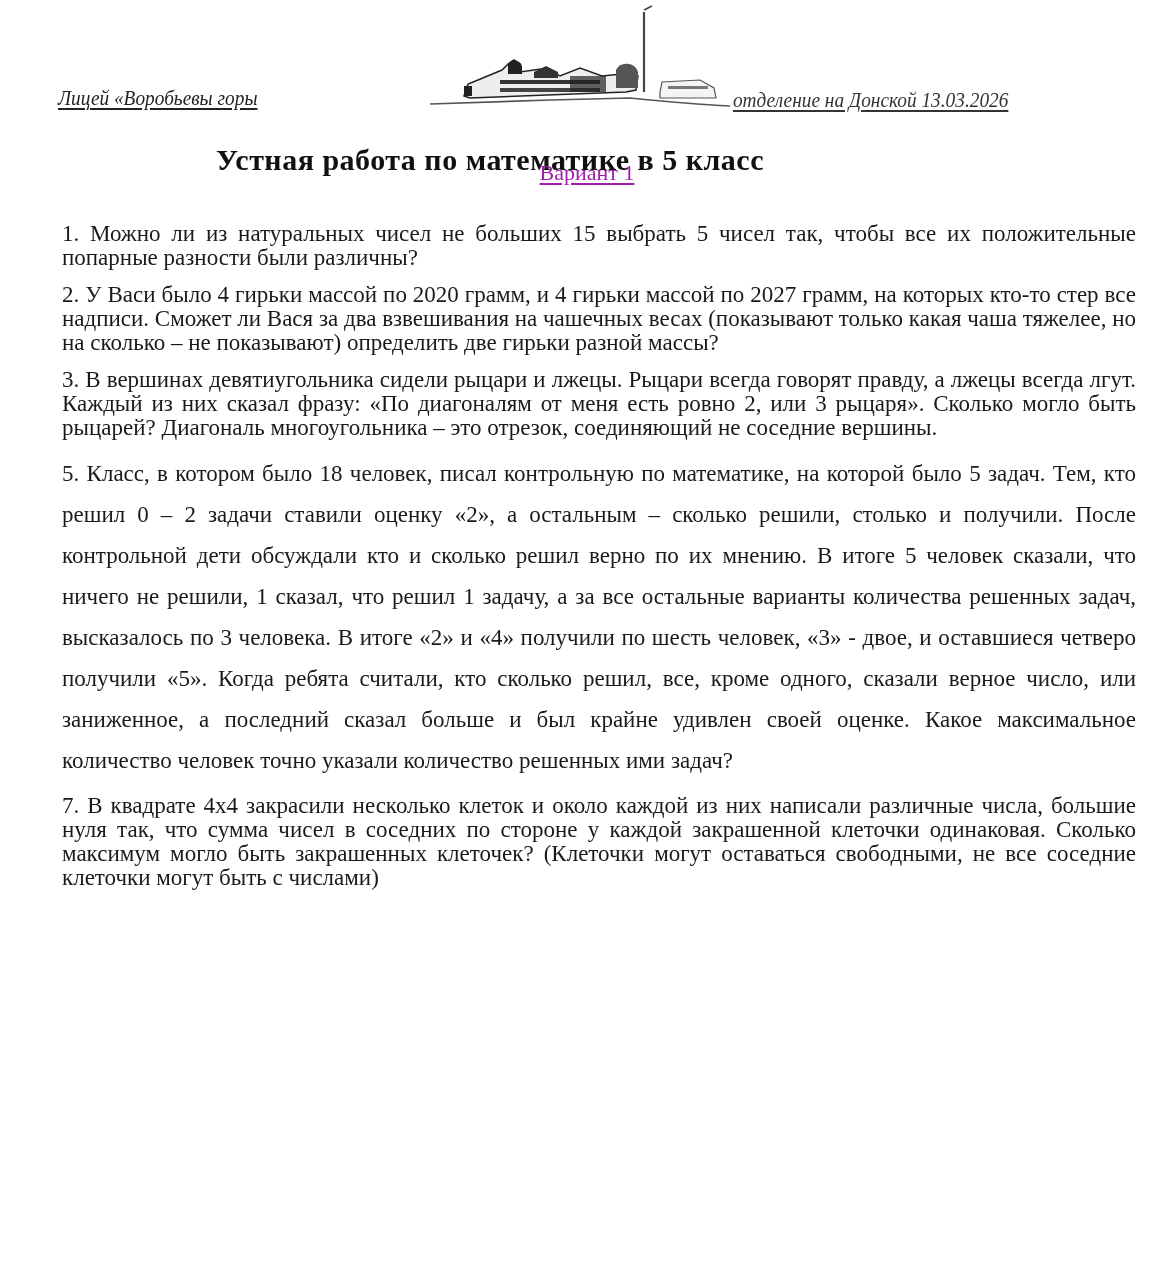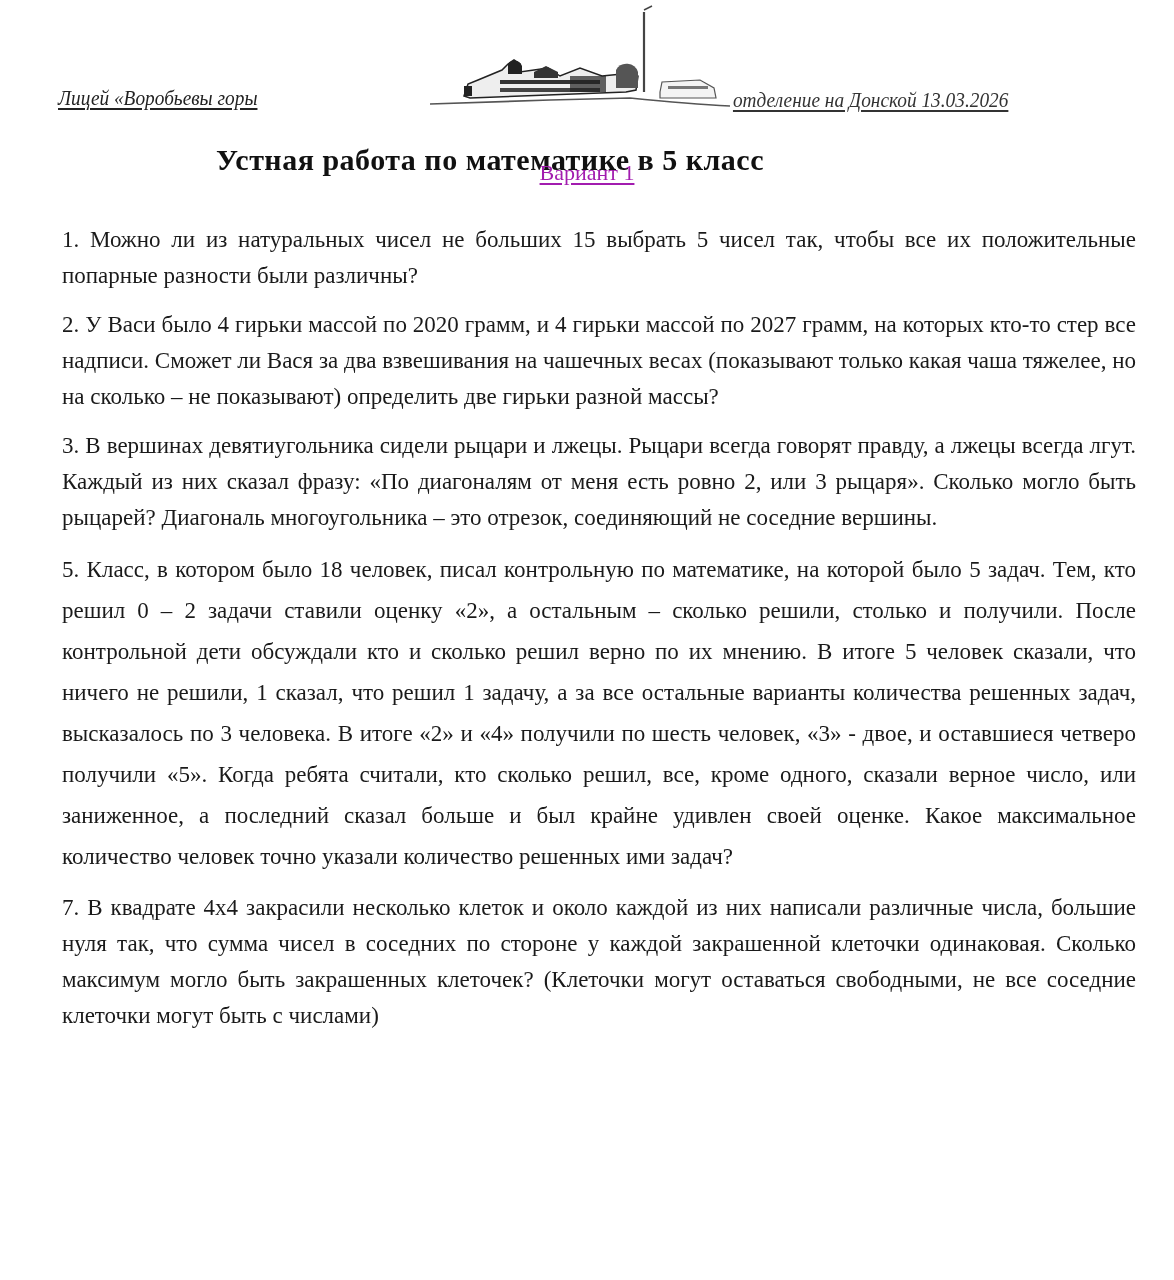--- a/index.html
+++ b/index.html
@@ -29,21 +29,21 @@
   }
   .subtitle {
     position: absolute; left: 0; width: 1174px; top: 160px; text-align: center;
     font-size: 22px; color: #a21caf;
   }
   .subtitle span { text-decoration: underline; text-underline-offset: 3px; }
   .problems {
     position: absolute; left: 62px; top: 222px; width: 1074px;
   }
   .problem {
-    font-size: 23px; line-height: 36px; text-align: justify;
+    font-size: 23px; line-height: 24px; text-align: justify;
     margin: 0 0 13px 0; color: #1a1a1a;
   }
   .problem.p5 { line-height: 41px; }
 </style>
 </head>
 <body>
 
 <div class="header">
   <svg class="logo" viewBox="0 0 300 108">
     <line x1="214" y1="12" x2="214" y2="92" stroke="#444" stroke-width="2.2"></line>

